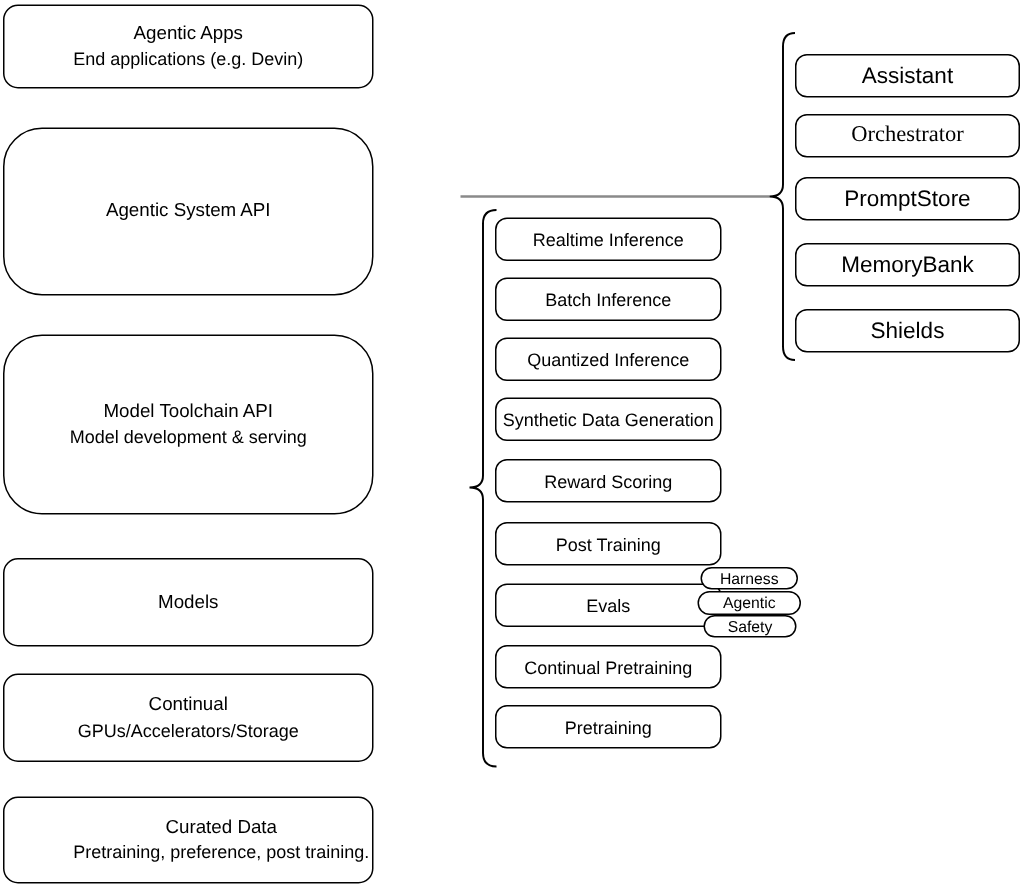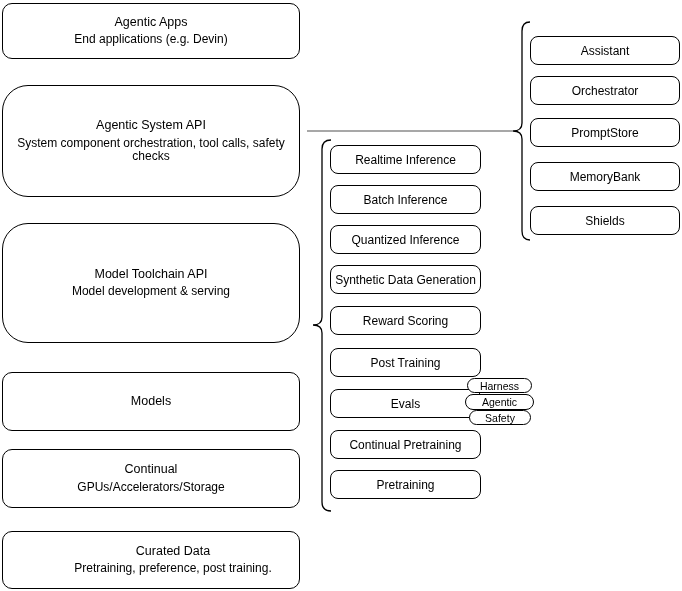--- a/index.html
+++ b/index.html
@@ -10,21 +10,21 @@
     color: #000000;
     position: relative;
     overflow: hidden;
   }
   .connector-layer {
     position: absolute; left: 0; top: 0;
     pointer-events: none;
   }
   
   .lbox {
-    position: absolute; left: 2px; width: 298px;
+    position: absolute; left: 2px; width: 247px;
     box-sizing: border-box;
     background: #ffffff;
     border: 1.3px solid #000000;
     display: flex; flex-direction: column;
     align-items: center; justify-content: center;
     gap: 4px; text-align: center;
   }
   .lbox .title { font-size: 12.5px; line-height: 1.1; }
   .lbox .subtitle { font-size: 12px; line-height: 1.1; }
   .r10 { border-radius: 10px; }
@@ -40,21 +40,21 @@
     font-size: 12px; text-align: center;
   }
   
   .rbox {
     position: absolute; left: 530px; width: 150px; height: 29px;
     box-sizing: border-box;
     background: #ffffff;
     border: 1.3px solid #000000;
     border-radius: 8px;
     display: flex; align-items: center; justify-content: center;
-    font-size: 12px; text-align: center;
+    font-size: 15px; text-align: center;
   }
   
   .pill {
     position: absolute;
     box-sizing: border-box;
     background: #ffffff;
     border: 1.2px solid #000000;
     border-radius: 9px;
     display: flex; align-items: center; justify-content: center;
     font-size: 10.5px;
@@ -72,21 +72,20 @@
     <path d="M 530 22 Q 522 22 522 31 L 522 123 Q 522 131 513 131 Q 522 131 522 139 L 522 231 Q 522 240 530 240" stroke-width="1.3" fill="none" stroke="#000000"></path>
   </svg>
 
   <div class="lbox r10" style="top:3px; height:56px;">
     <div class="title">Agentic Apps</div>
     <div class="subtitle">End applications (e.g. Devin)</div>
   </div>
 
   <div class="lbox r26" style="top:85px; height:112px;">
     <div class="title">Agentic System API</div>
-    <div class="subtitle">System component orchestration, tool calls, safety checks</div>
   </div>
 
   <div class="lbox r26" style="top:223px; height:120px;">
     <div class="title">Model Toolchain API</div>
     <div class="subtitle">Model development &amp; serving</div>
   </div>
 
   <div class="lbox r10" style="top:372px; height:59px;">
     <div class="title">Models</div>
   </div>
@@ -135,21 +134,21 @@
   <div class="pill" style="left:465px; top:394px; width:69px; height:16px;">
     <span>Agentic</span>
   </div>
   <div class="pill" style="left:469px; top:410px; width:62px; height:15px;">
     <span>Safety</span>
   </div>
 
   <div class="rbox" style="top:36px;">
     <span>Assistant</span>
   </div>
-  <div class="rbox" style="top:76px;">
+  <div class="rbox" style="top:76px;font-family:Liberation Serif, serif;">
     <span>Orchestrator</span>
   </div>
   <div class="rbox" style="top:118px;">
     <span>PromptStore</span>
   </div>
   <div class="rbox" style="top:162px;">
     <span>MemoryBank</span>
   </div>
   <div class="rbox" style="top:206px;">
     <span>Shields</span>

